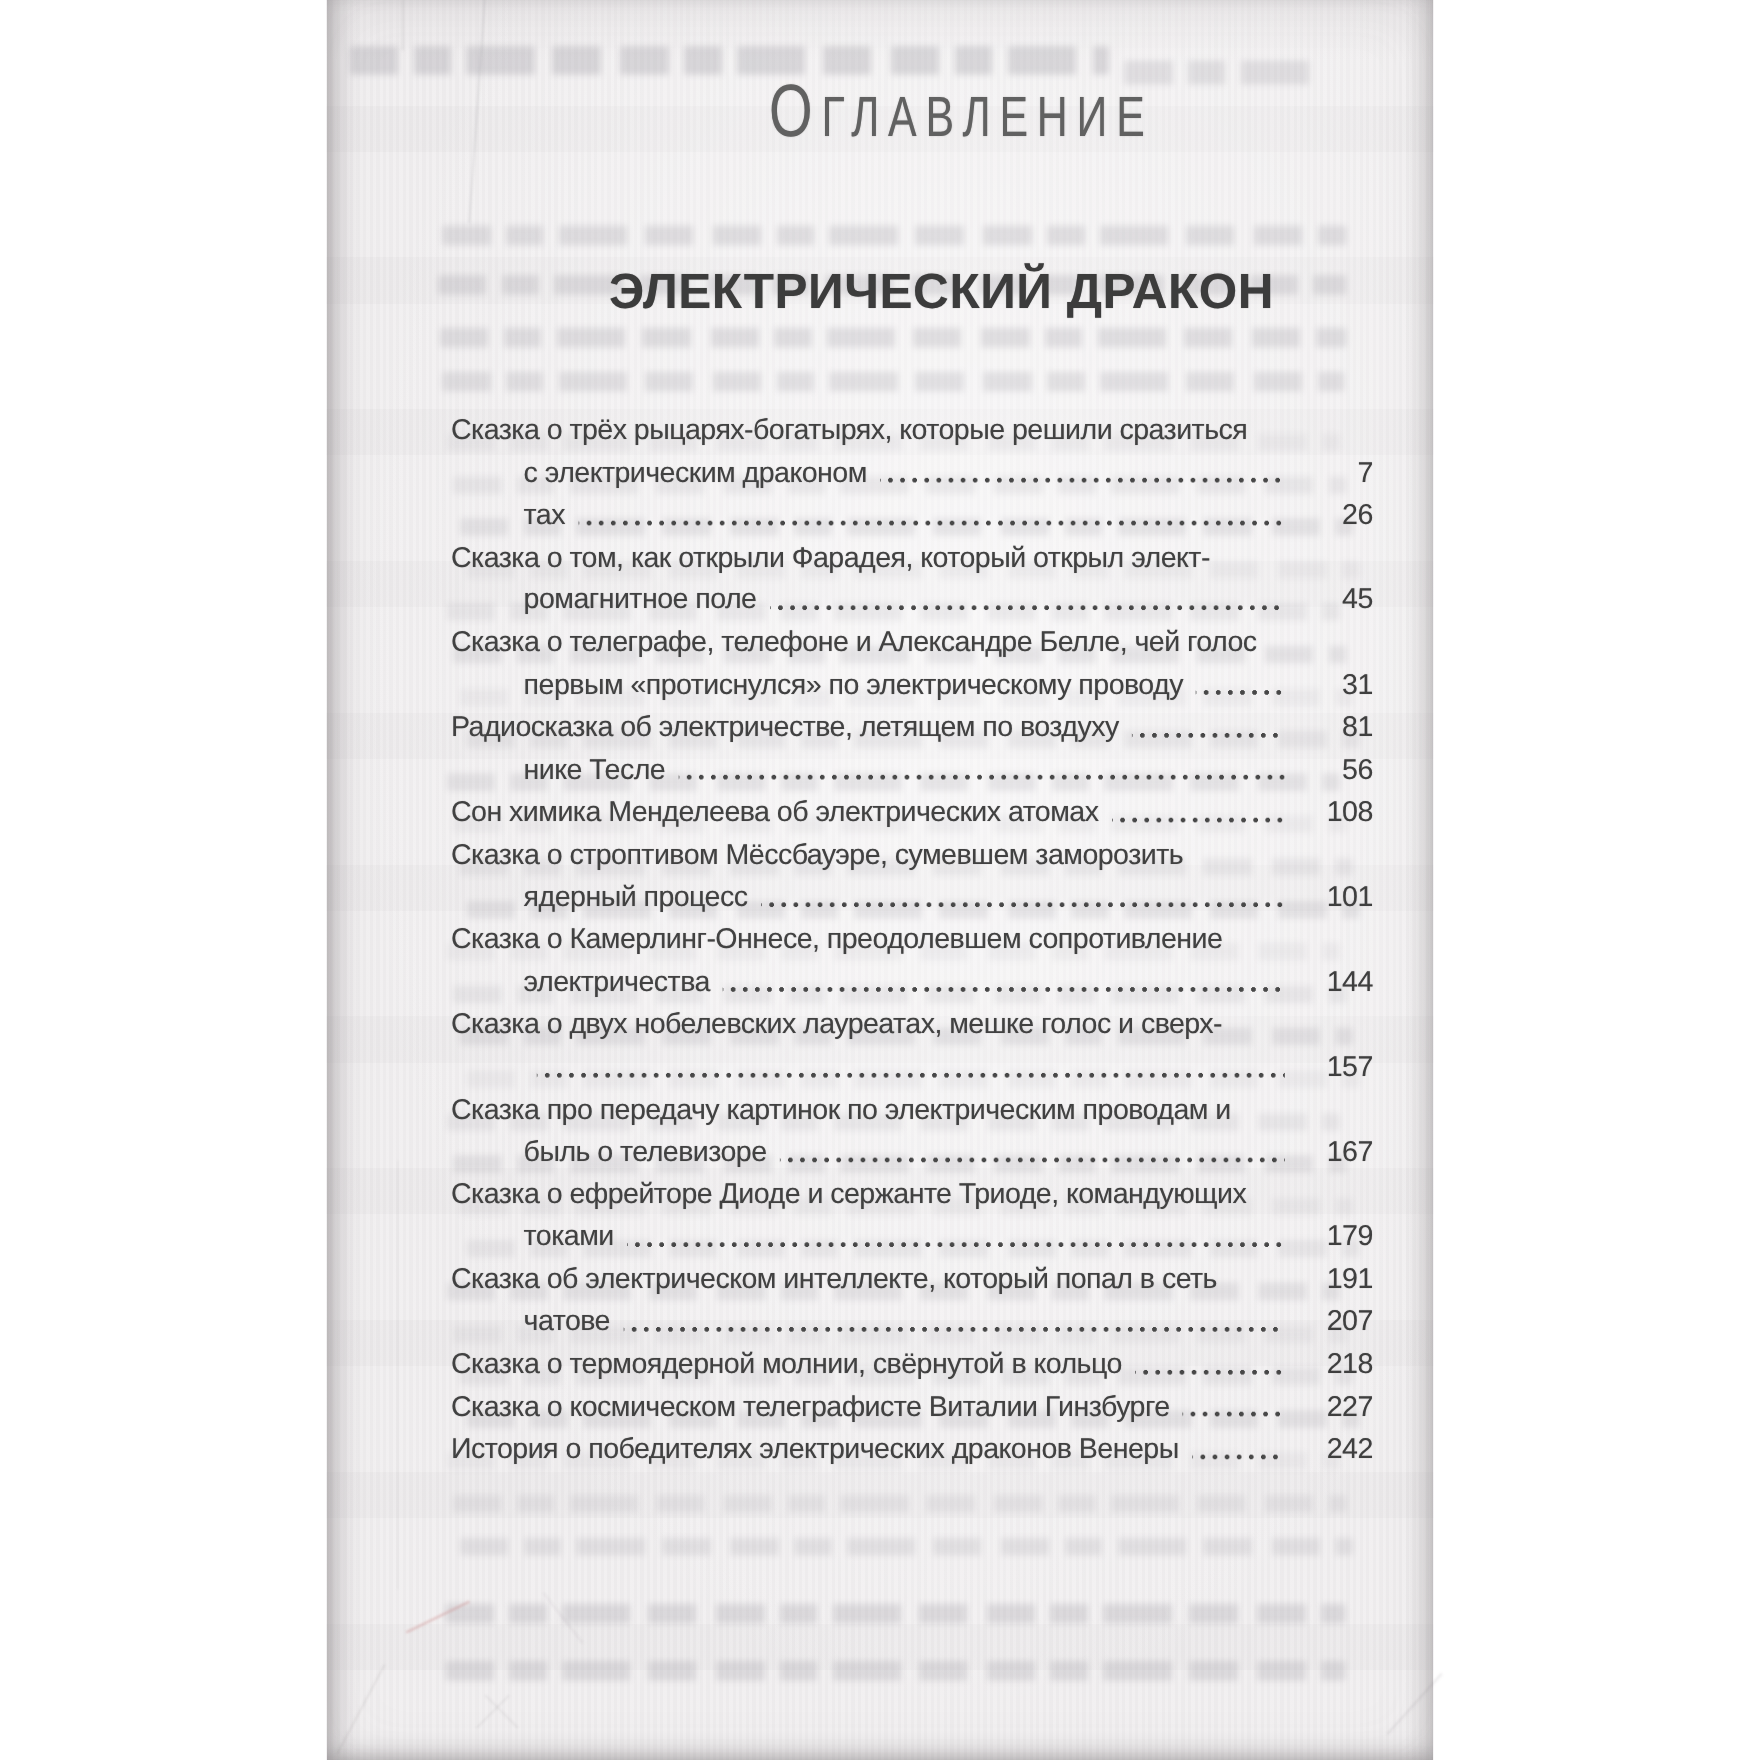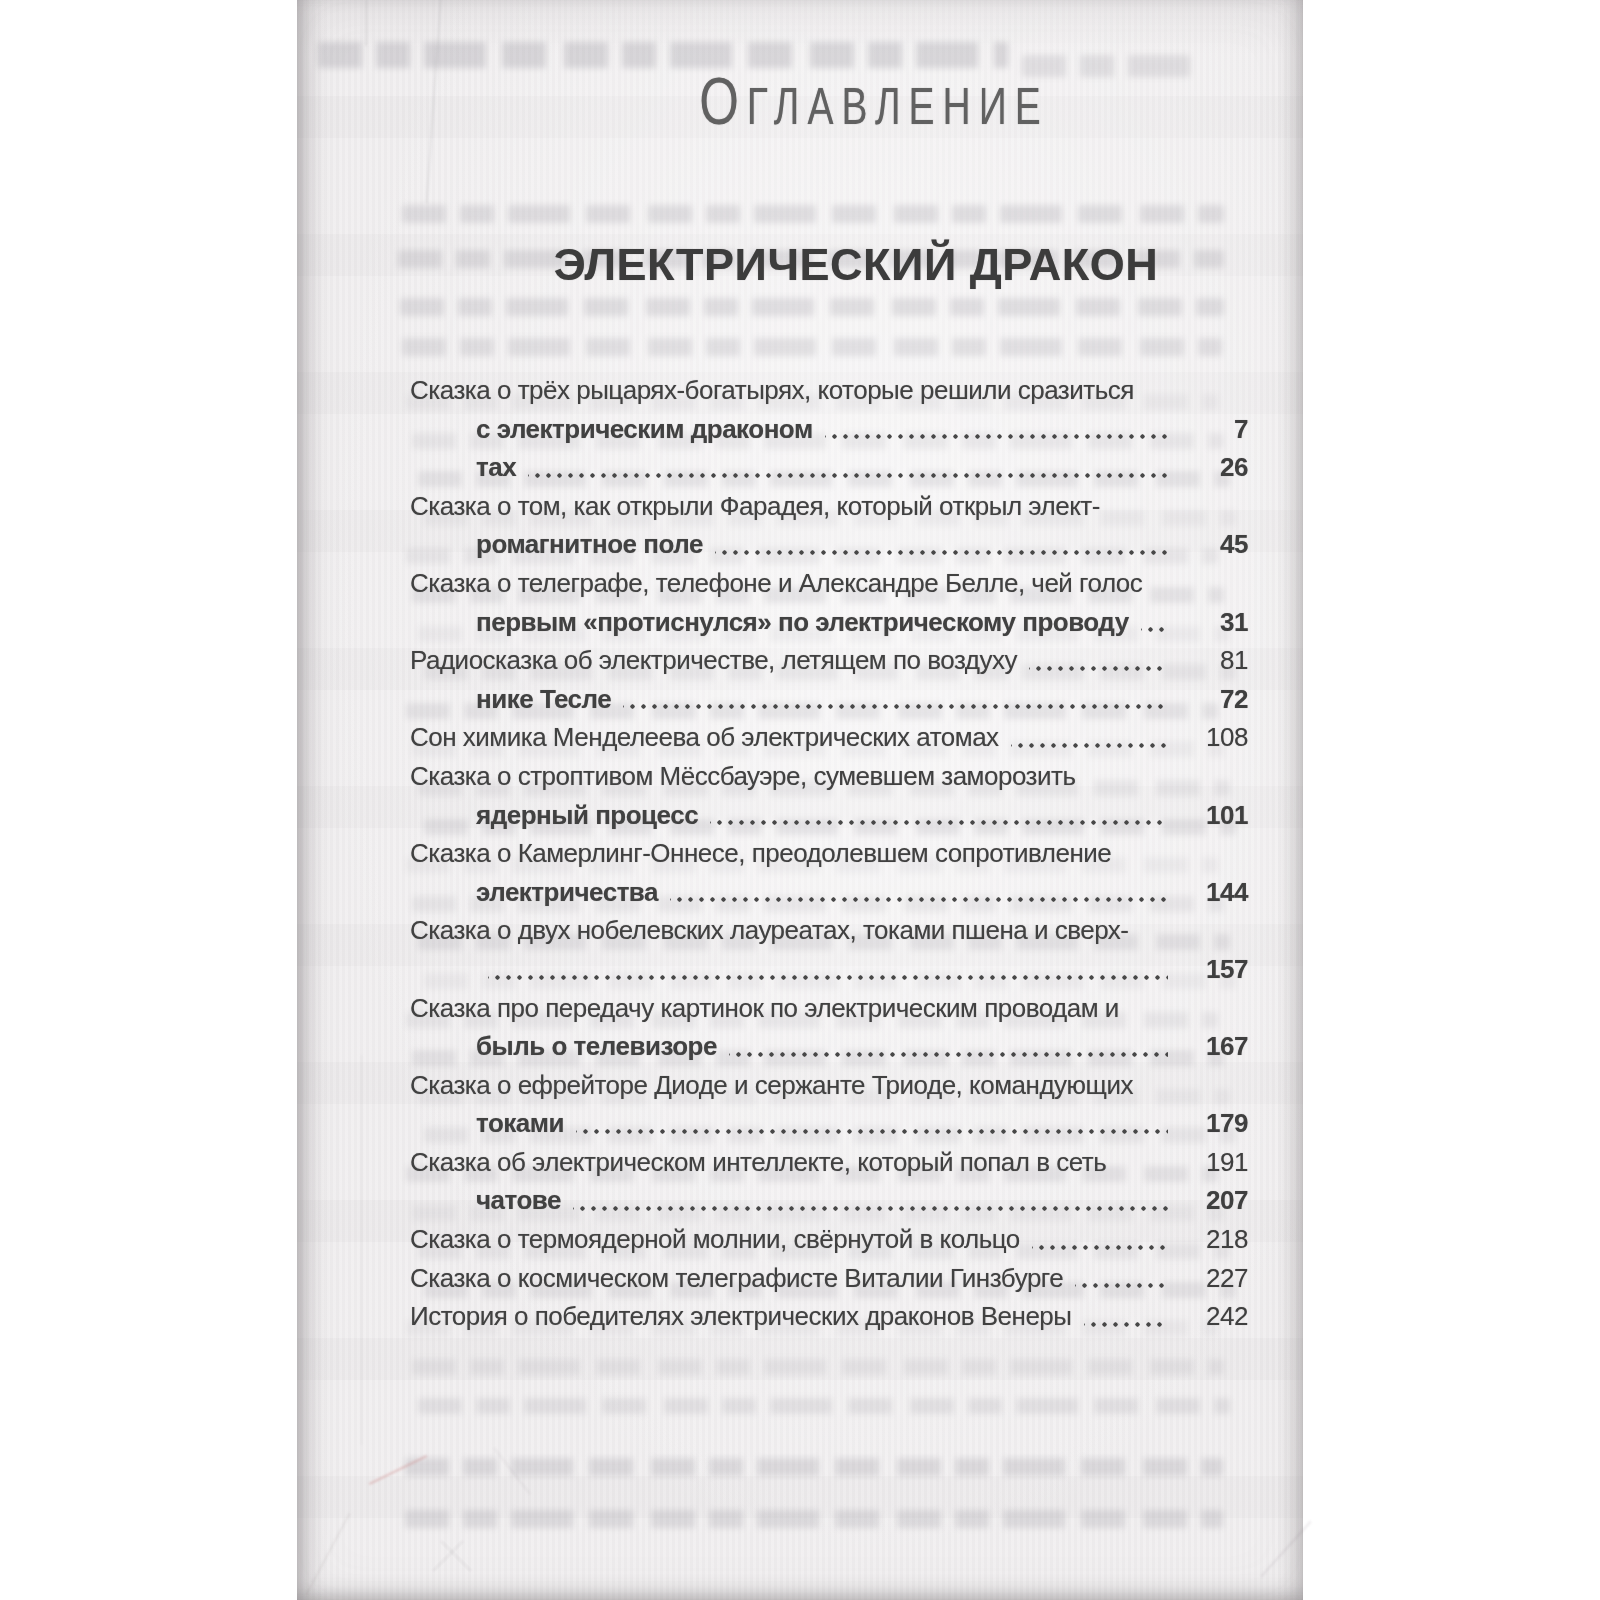--- a/index.html
+++ b/index.html
@@ -54,21 +54,21 @@
     color:#3c3c3c;text-shadow:0 0 1px rgba(60,60,60,0.45);
   }
 
   
   .toc{
     position:absolute;left:113px;top:371px;width:838px;
     font-size:26px;letter-spacing:-0.5px;color:#414141;
     text-shadow:0 0 1px rgba(65,65,65,0.40);
   }
   .toc-line{display:flex;align-items:baseline;height:38.6px;line-height:38.6px;}
-  .toc-line.indent{padding-left:66px;font-weight:bold;}
+  .toc-line.indent{padding-left:66px;}
   .toc-line .txt{white-space:pre;flex:0 0 auto;}
   .toc-line .leader{
     flex:1 1 0;min-width:0;height:26px;align-self:flex-end;
     margin:0 18px 6px 12px;
     background-image:radial-gradient(circle, #484848 1.9px, rgba(0,0,0,0) 2.4px);
     background-size:11px 11px;background-repeat:repeat-x;
     background-position:4px bottom;
   }
   .toc-line .leader.nodots{background-image:none;}
   .toc-line .num{flex:0 0 auto;min-width:62px;text-align:right;color:#3f3f3f;}
@@ -150,21 +150,21 @@
         <span class="num">31</span>
       </div>
       <div class="toc-line">
         <span class="txt">Радиосказка об электричестве, летящем по воздуху</span>
         <span class="leader"></span>
         <span class="num">81</span>
       </div>
       <div class="toc-line indent">
         <span class="txt">нике Тесле</span>
         <span class="leader"></span>
-        <span class="num">72</span>
+        <span class="num">56</span>
       </div>
       <div class="toc-line">
         <span class="txt">Сон химика Менделеева об электрических атомах</span>
         <span class="leader"></span>
         <span class="num">108</span>
       </div>
       <div class="toc-line">
         <span class="txt">Сказка о строптивом Мёссбауэре, сумевшем заморозить</span>
       </div>
       <div class="toc-line indent">
@@ -174,21 +174,21 @@
       </div>
       <div class="toc-line">
         <span class="txt">Сказка о Камерлинг-Оннесе, преодолевшем сопротивление</span>
       </div>
       <div class="toc-line indent">
         <span class="txt">электричества</span>
         <span class="leader"></span>
         <span class="num">144</span>
       </div>
       <div class="toc-line">
-        <span class="txt">Сказка о двух нобелевских лауреатах, токами пшена и сверх-</span>
+        <span class="txt">Сказка о двух нобелевских лауреатах, мешке голос и сверх-</span>
       </div>
       <div class="toc-line indent">
         <span class="leader"></span>
         <span class="num">157</span>
       </div>
       <div class="toc-line">
         <span class="txt">Сказка про передачу картинок по электрическим проводам и</span>
       </div>
       <div class="toc-line indent">
         <span class="txt">быль о телевизоре</span>

